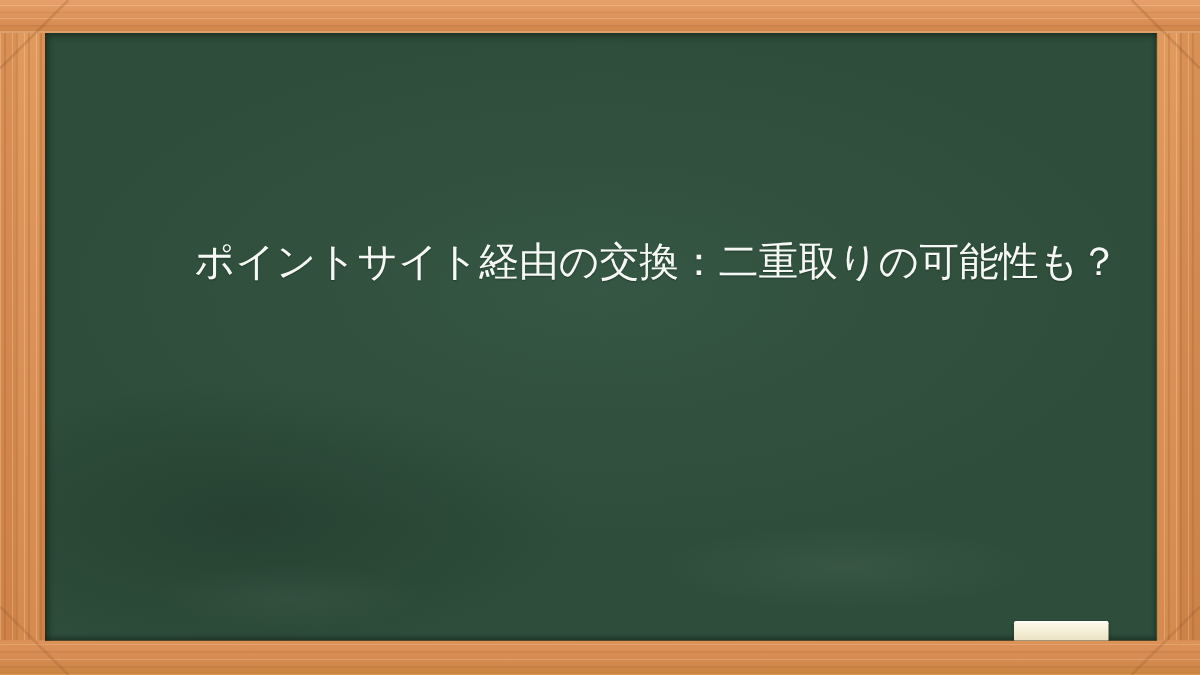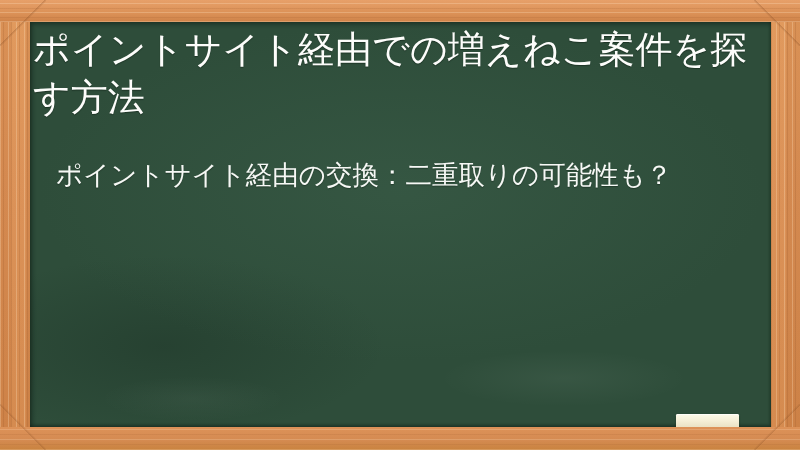--- a/index.html
+++ b/index.html
@@ -168,21 +168,21 @@
   }
   .list-item {
     color: #f6f8f5;
     font-size: 26.5px;
     line-height: 37px;
     font-weight: 400;
     margin: 0 0 13px 0;
     text-shadow: 0 1px 1px rgba(10, 24, 16, 0.40);
     word-break: break-word;
   }
-  .list-item:last-child { margin-bottom: 4px; }
+  .list-item:last-child { margin-bottom: 4px; text-align: right; }
 
   
   .chalk {
     position: absolute;
     left: 646px;
     top: 392px;
     width: 63px;
     height: 14px;
     border-radius: 1.5px;
     background: linear-gradient(180deg, #fdfaea 0%, #f6f0d8 45%, #e8e0c2 100%);
@@ -200,21 +200,20 @@
   <div class="miter miter-tl"></div>
   <div class="miter miter-tr"></div>
   <div class="miter miter-bl"></div>
   <div class="miter miter-br"></div>
 
   <div class="board">
     <div class="board-dust"></div>
 
     <div class="content">
 
-      <h1 class="title">ポイントサイト経由での増えねこ案件を探す方法</h1>
 
       <ul class="list">
         <li class="list-item">ポイントサイト経由の交換：二重取りの可能性も？</li>
       </ul>
 
     </div>
 
     <div class="chalk"></div>
   </div>
 

